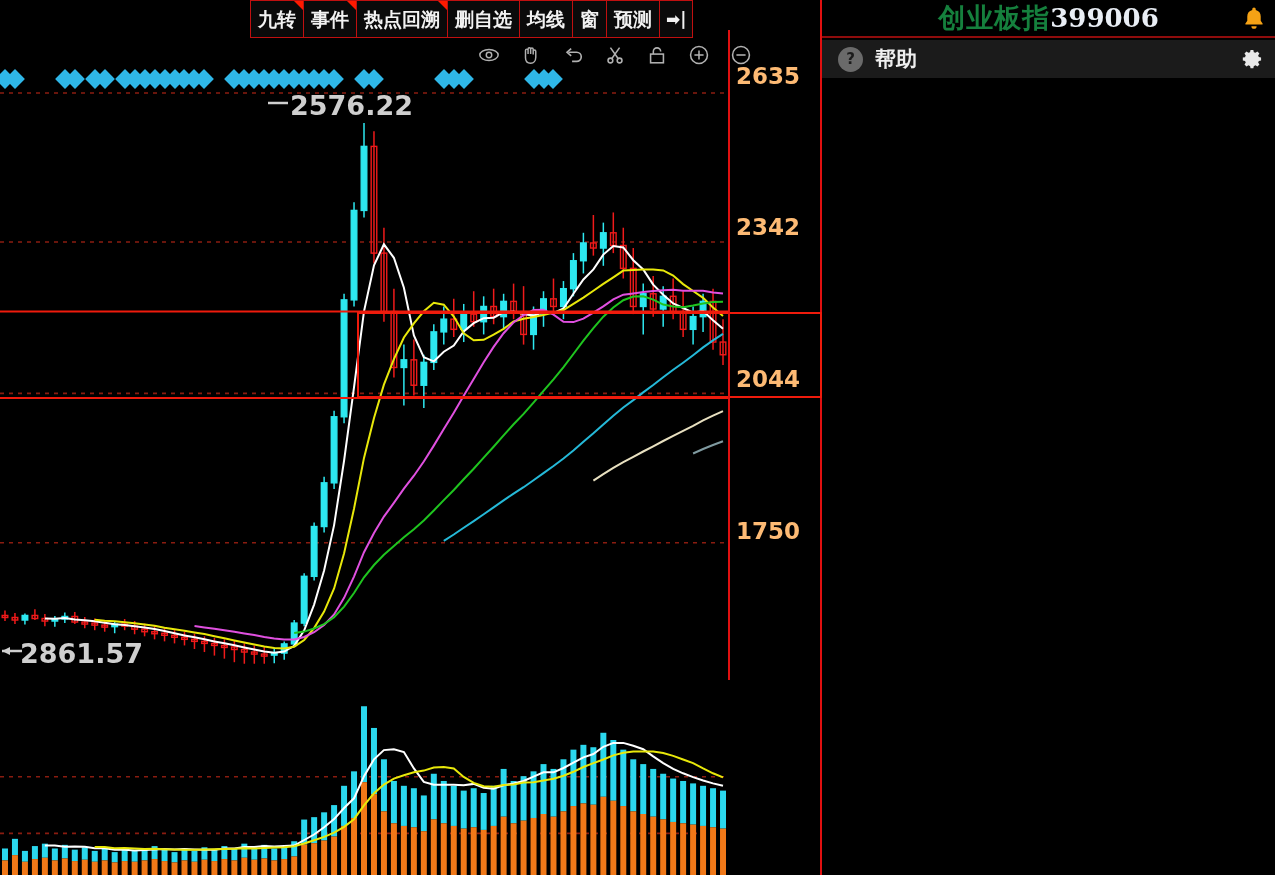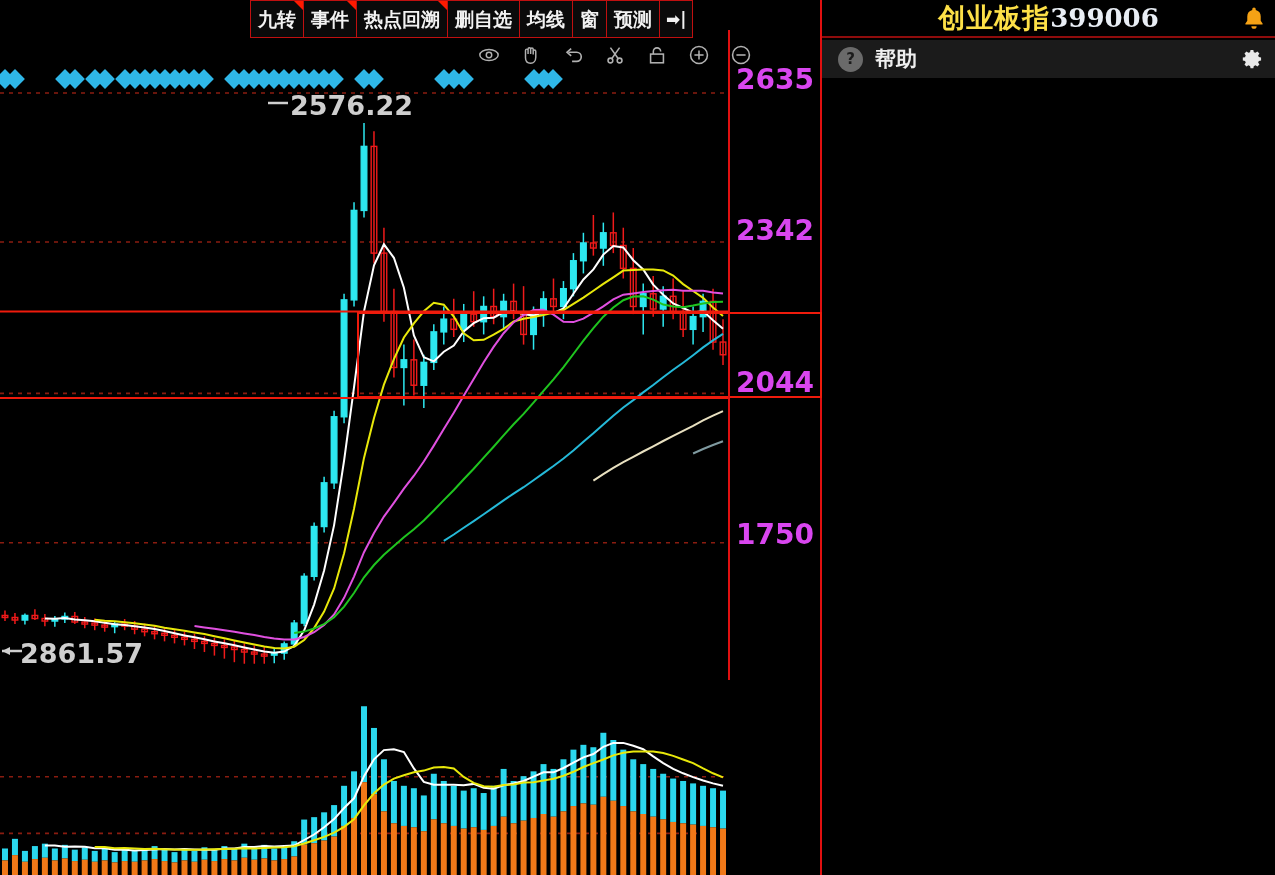--- a/index.html
+++ b/index.html
@@ -27,42 +27,42 @@
   .ticon{width:22px;height:22px;opacity:.82;}
   .ticon svg{display:block;}
 
   
   #plot{position:absolute;left:0;top:60px;width:728px;height:620px;}
   #volpane{position:absolute;left:0;top:686px;width:728px;height:189px;}
 
   
   #priceaxis{position:absolute;left:728px;top:30px;width:92px;height:650px;
      border-left:2px solid #e01010;box-sizing:border-box;}
-  .plabel{position:absolute;left:6px;color:#d946ef;font-size:28px;font-weight:bold;
+  .plabel{position:absolute;left:6px;color:#fdba74;font-size:23px;font-weight:bold;
      font-family:"DejaVu Sans","Liberation Sans",sans-serif;}
   #volaxis{position:absolute;left:728px;top:686px;width:92px;height:189px;
      border-left:2px solid #e01010;box-sizing:border-box;}
   .vlabel{position:absolute;left:6px;color:#23d7e0;font-size:23px;font-weight:bold;}
   .vunit{position:absolute;left:3px;bottom:2px;color:#e8492d;font-size:21px;font-weight:bold;
      border:2px solid #c01010;padding:0 3px;line-height:1.05;}
 
   
   .annot{position:absolute;color:#cfcfcf;font-size:27px;font-weight:bold;white-space:nowrap;
      font-family:"DejaVu Sans","Liberation Sans",sans-serif;}
 
   
   #selrect{position:absolute;left:357px;top:253px;width:465px;height:88px;
      border:2px solid #ef1b0c;box-sizing:border-box;pointer-events:none;}
 
   
   #right-col{position:absolute;left:822px;top:0;width:453px;height:875px;background:#000;}
   #title-bar{position:absolute;left:0;top:0;width:453px;height:38px;
      border-bottom:2px solid #8f0c0c;box-sizing:border-box;display:flex;align-items:center;
      justify-content:center;background:#000;}
-  #title-text{color:#fde047;font-size:27px;font-weight:bold;letter-spacing:1px;
+  #title-text{color:#15803d;font-size:27px;font-weight:bold;letter-spacing:1px;
      font-family:"DejaVu Sans","Liberation Sans",sans-serif;}
   #title-code{color:#e9eef5;font-size:26px;font-weight:bold;
      font-family:"DejaVu Serif","Liberation Serif",serif;}
   #bell{position:absolute;right:8px;top:4px;width:26px;height:28px;}
   #help-bar{position:absolute;left:0;top:40px;width:453px;height:38px;
      background:#1b1b1b;display:flex;align-items:center;}
   #qmark{width:25px;height:25px;border-radius:50%;background:#6a6a6a;color:#1b1b1b;
      font-size:15px;font-weight:bold;display:flex;align-items:center;justify-content:center;
      margin-left:16px;}
   #help-text{color:#efefef;font-size:21px;font-weight:bold;margin-left:12px;}

